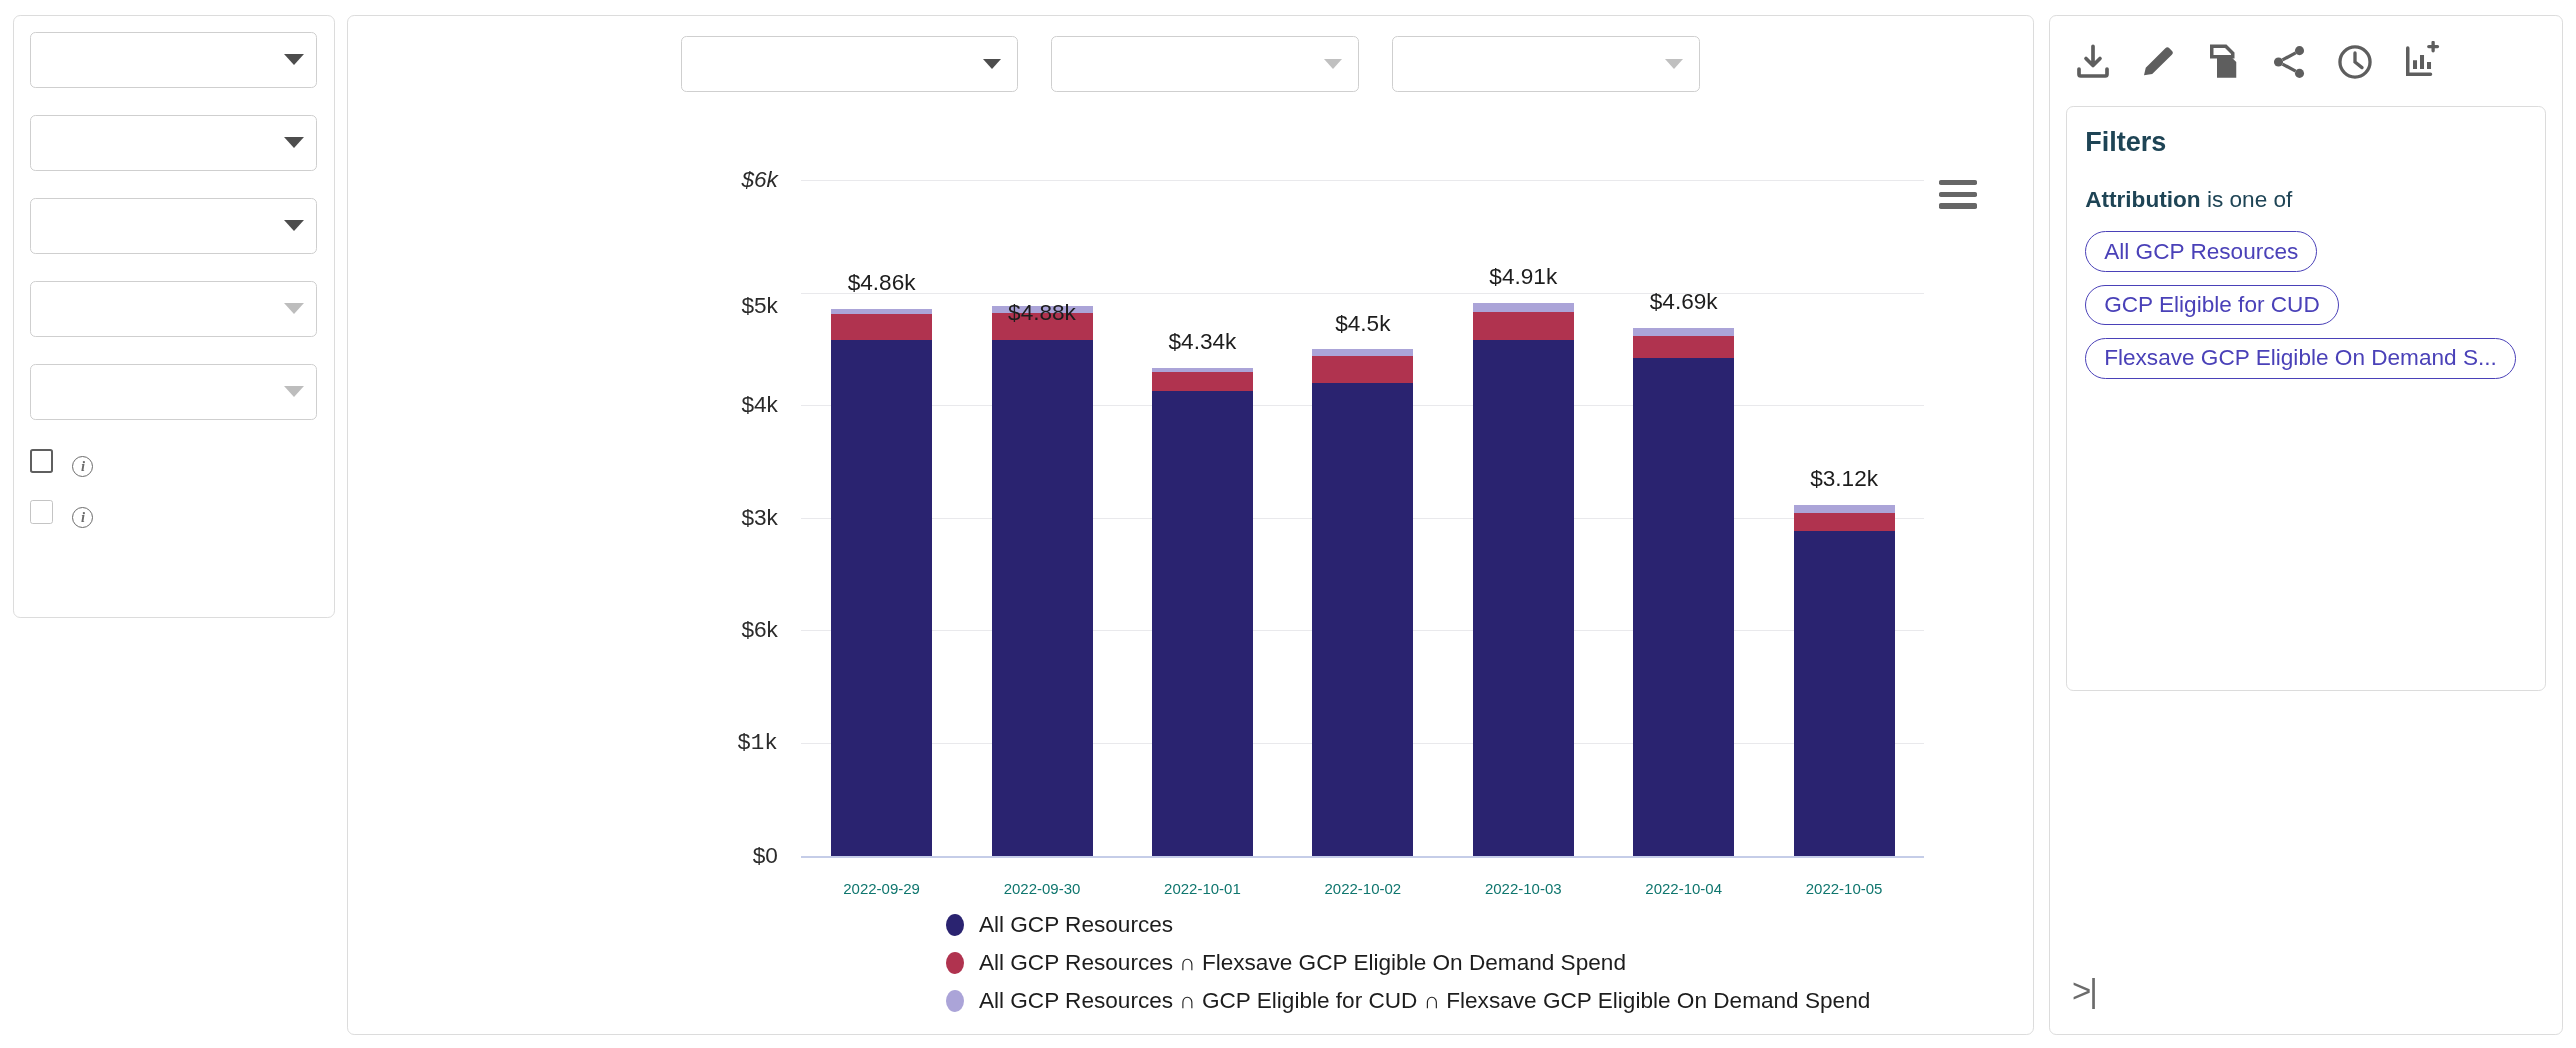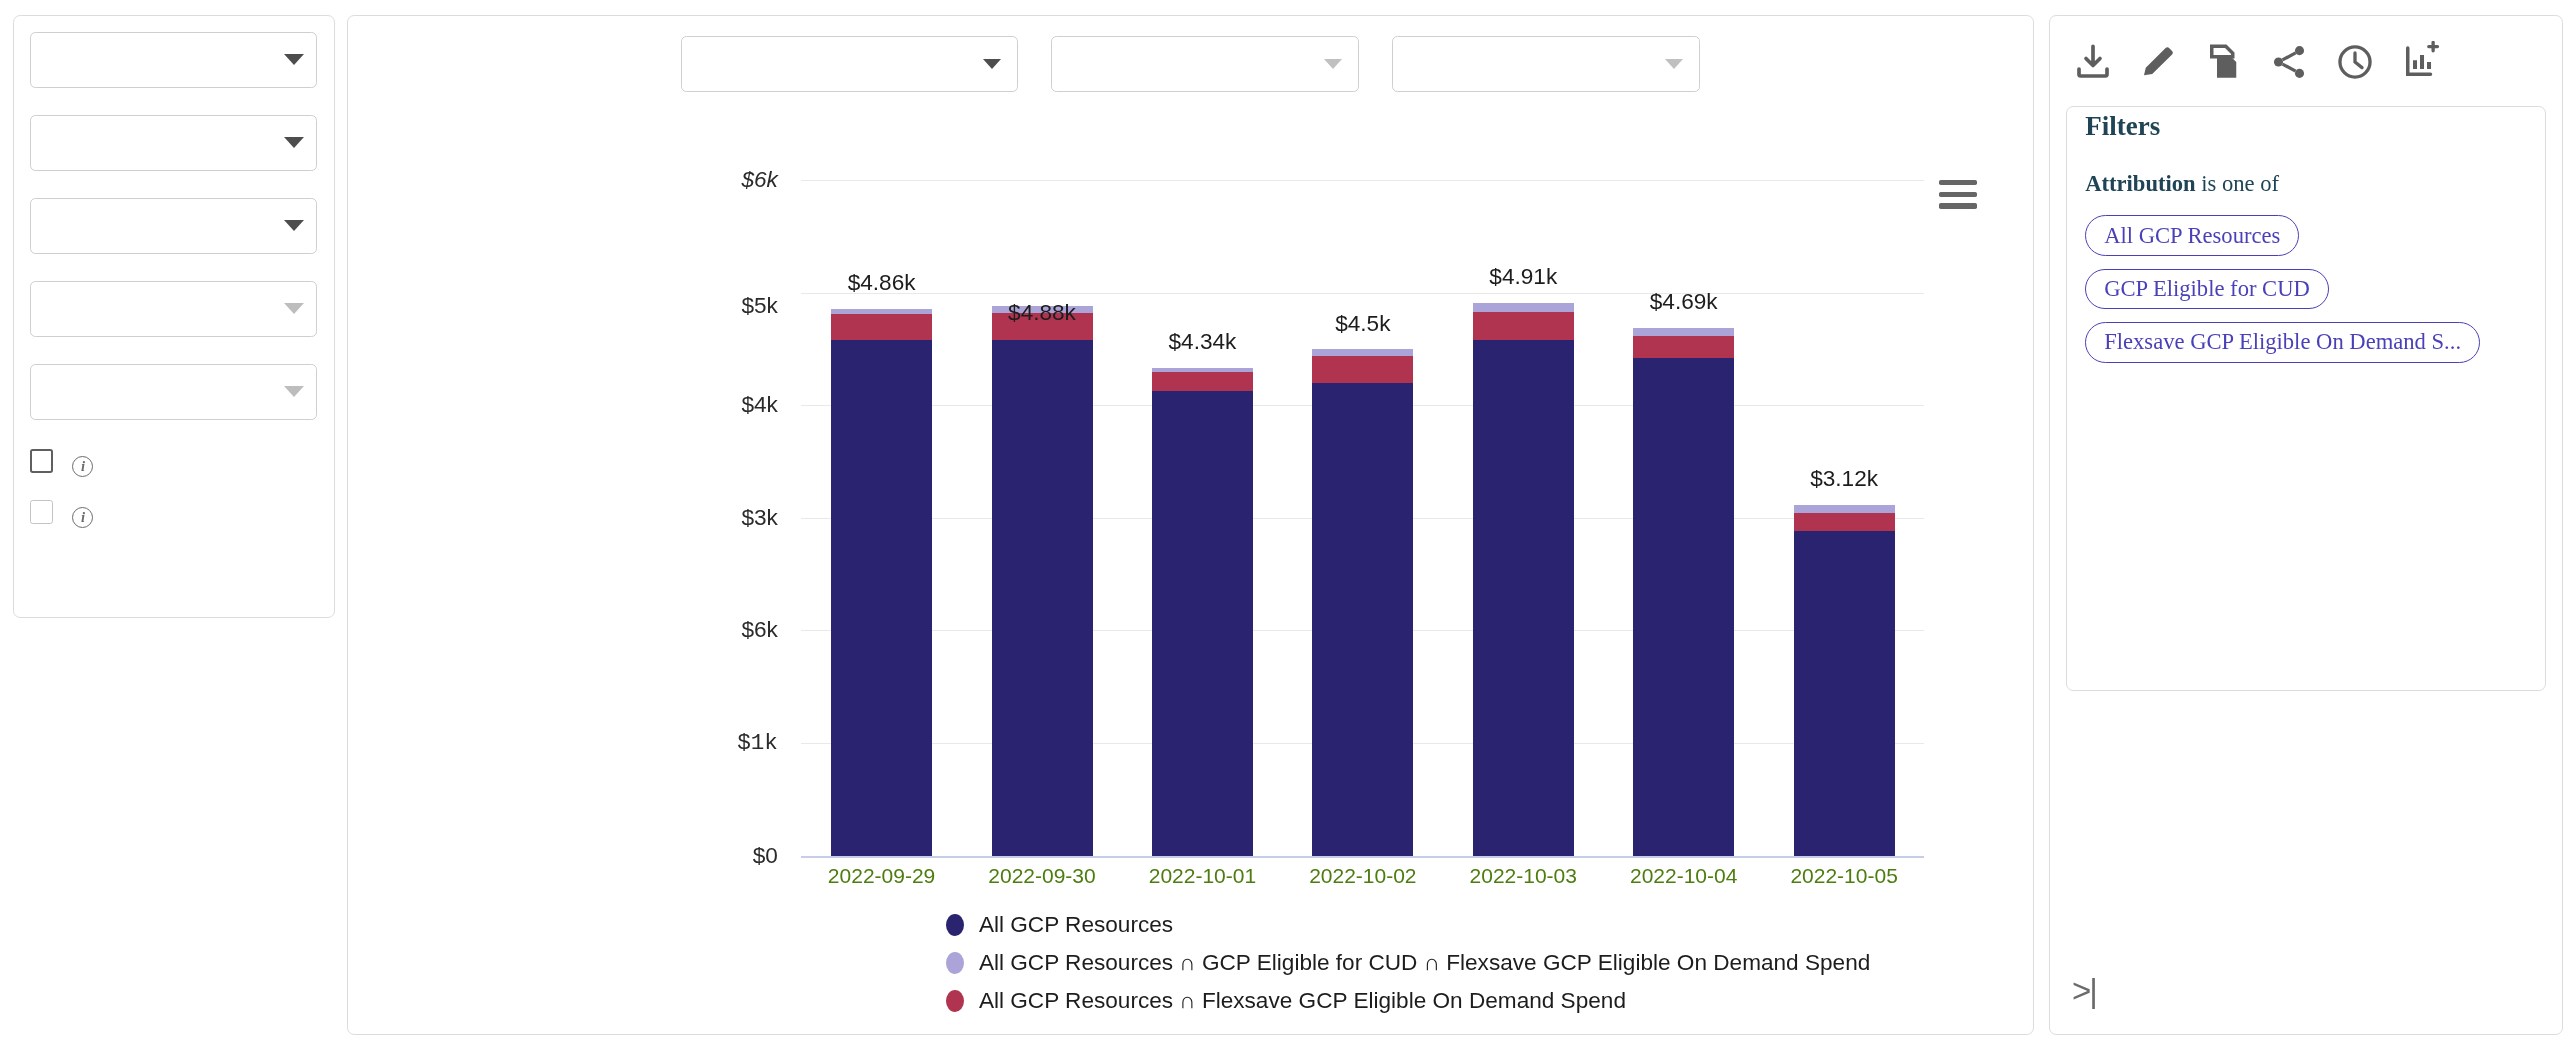--- a/index.html
+++ b/index.html
@@ -129,22 +129,22 @@
     display: flex; flex-direction: column; justify-content: flex-end;
     align-items: center; position: relative;
   }
   .bar { width: 101px; display: flex; flex-direction: column; justify-content: flex-end; }
   .seg { width: 100%; }
   .bar-label {
     position: absolute; font-size: 22.6px; color: #1d1d1d;
     white-space: nowrap; transform: translateX(0);
   }
   .xtick {
-    position: absolute; top: 100%; margin-top: 8px;
-    font-size: 21px; color: #4d7c0f; white-space: nowrap;
+    position: absolute; top: 100%; margin-top: 24px;
+    font-size: 15px; color: #0f766e; white-space: nowrap;
   }
   .legend {
     position: absolute; left: 598px; top: 797px;
     display: flex; flex-direction: column; gap: 11.8px;
   }
   .legend-item { display: flex; align-items: center; gap: 14.5px; }
   .legend-dot { width: 18px; height: 22px; border-radius: 50%; flex: 0 0 18px; }
   .legend-text { font-size: 22.6px; color: #1d1d1d; white-space: nowrap; }
 
   
@@ -153,21 +153,21 @@
     margin: 14.5px 12.7px 0 14.5px;
     border: 0.9px solid #dcdcdc; border-radius: 7.2px;
     background: #fff; height: 1020px;
     position: relative; padding: 20px 16.3px;
   }
   .icon-row { display: flex; gap: 23.5px; align-items: center; padding: 5.4px 5.4px 0 5.4px; }
   .ticon { width: 42px; height: 42px; cursor: pointer; color: #5e5e5e; }
   .filters-card {
     margin-top: 23.5px;
     border: 0.9px solid #dcdcdc; border-radius: 7.2px;
-    height: 585px; padding: 4px 18px; font-family: Liberation Serif, serif;
+    height: 585px; padding: 20px 18px;
   }
   .filters-title {
     font-size: 27px; font-weight: bold; color: #1e4455;
     margin-bottom: 29px;
   }
   .attr-line { font-size: 22.6px; color: #1e4455; margin-bottom: 18px; }
   .attr-line b { font-weight: bold; }
   .chips { display: flex; flex-direction: column; gap: 12.7px; align-items: flex-start; }
   .chip {
     border: 1.4px solid #4a41b8; border-radius: 905px;
@@ -332,26 +332,26 @@
               <div class="xtick">2022-10-05</div>
             </div>
           </div>
         </div>
       <div class="legend" id="legend">
           <div class="legend-item">
             <span class="legend-dot" style="background: rgb(42, 35, 112);"></span>
             <span class="legend-text">All GCP Resources</span>
           </div>
           <div class="legend-item">
+            <span class="legend-dot" style="background: rgb(176, 51, 79);"></span>
+            <span class="legend-text">All GCP Resources ∩ Flexsave GCP Eligible On Demand Spend</span>
+          </div>
+          <div class="legend-item">
             <span class="legend-dot" style="background: rgb(171, 164, 216);"></span>
             <span class="legend-text">All GCP Resources ∩ GCP Eligible for CUD ∩ Flexsave GCP Eligible On Demand Spend</span>
-          </div>
-          <div class="legend-item">
-            <span class="legend-dot" style="background: rgb(176, 51, 79);"></span>
-            <span class="legend-text">All GCP Resources ∩ Flexsave GCP Eligible On Demand Spend</span>
           </div>
         </div>
     </div>
   </div>
 
   <div class="right-panel">
     <div class="icon-row">
       <svg class="ticon" viewBox="0 0 24 24">
         <path d="M12 3v10M12 14l-4-4M12 14l4-4" fill="none" stroke="#5e5e5e" stroke-width="2.1" stroke-linecap="round" stroke-linejoin="round"></path>
         <path d="M4 16v3a1 1 0 001 1h14a1 1 0 001-1v-3" fill="none" stroke="#5e5e5e" stroke-width="2.1" stroke-linecap="round"></path>

